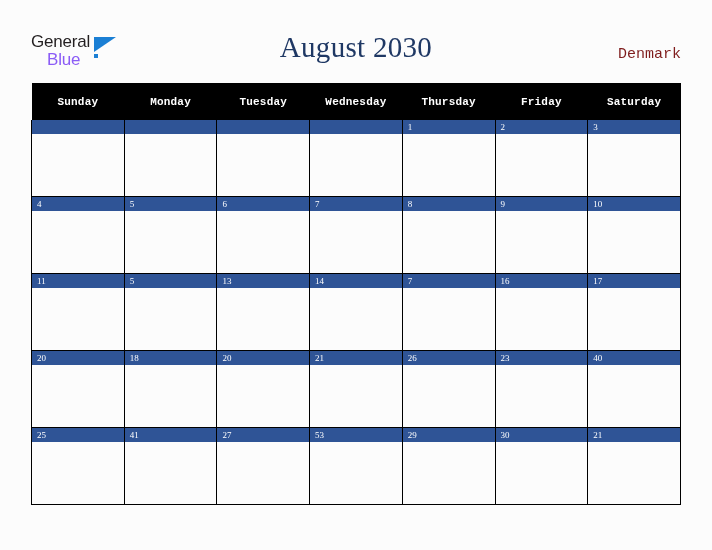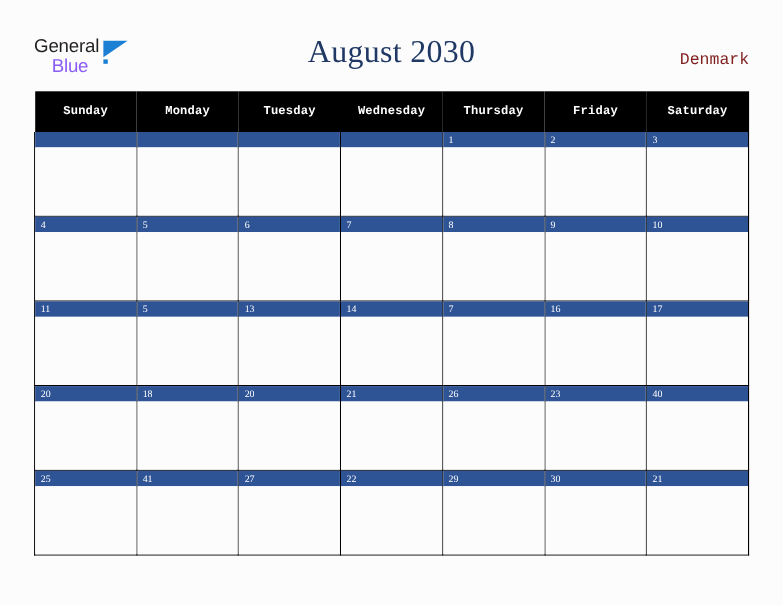--- a/index.html
+++ b/index.html
@@ -364,21 +364,21 @@
             </div>
           </td>
         <td>
             <div class="daycell">
               <div class="datebar">27</div>
               <div class="events"></div>
             </div>
           </td>
         <td>
             <div class="daycell">
-              <div class="datebar">22</div>
+              <div class="datebar">53</div>
               <div class="events"></div>
             </div>
           </td>
         <td>
             <div class="daycell">
               <div class="datebar">29</div>
               <div class="events"></div>
             </div>
           </td>
         <td>

